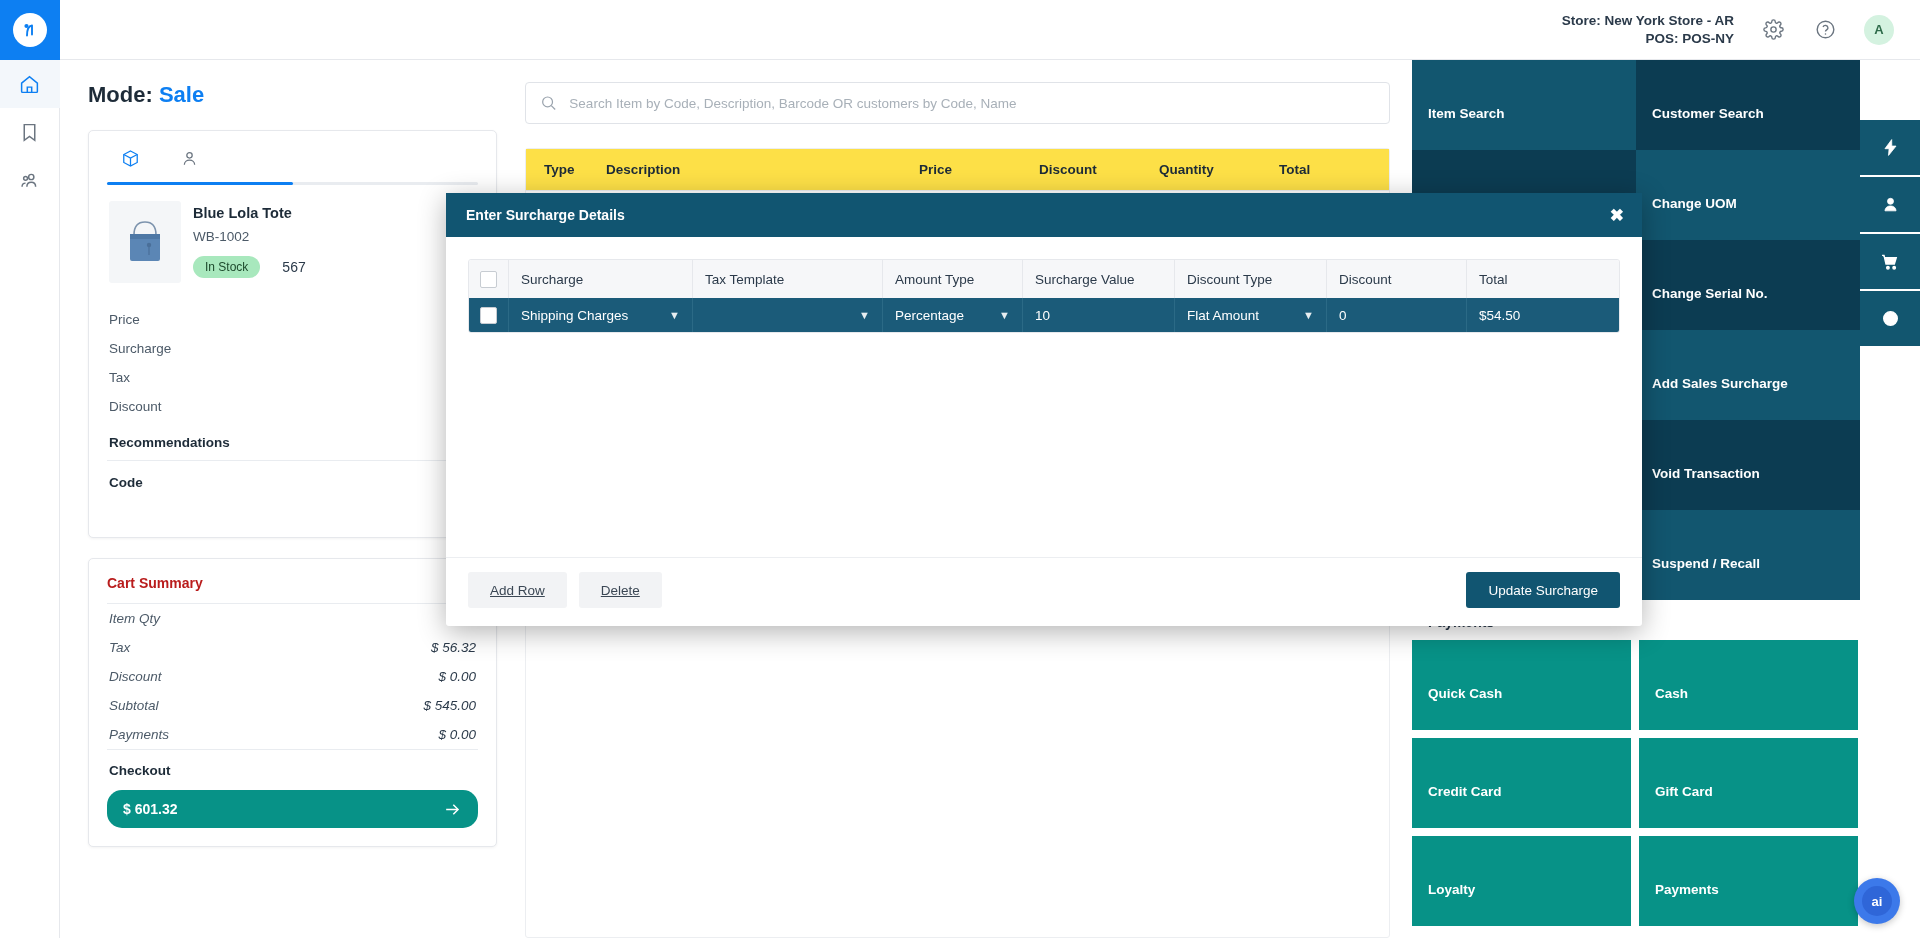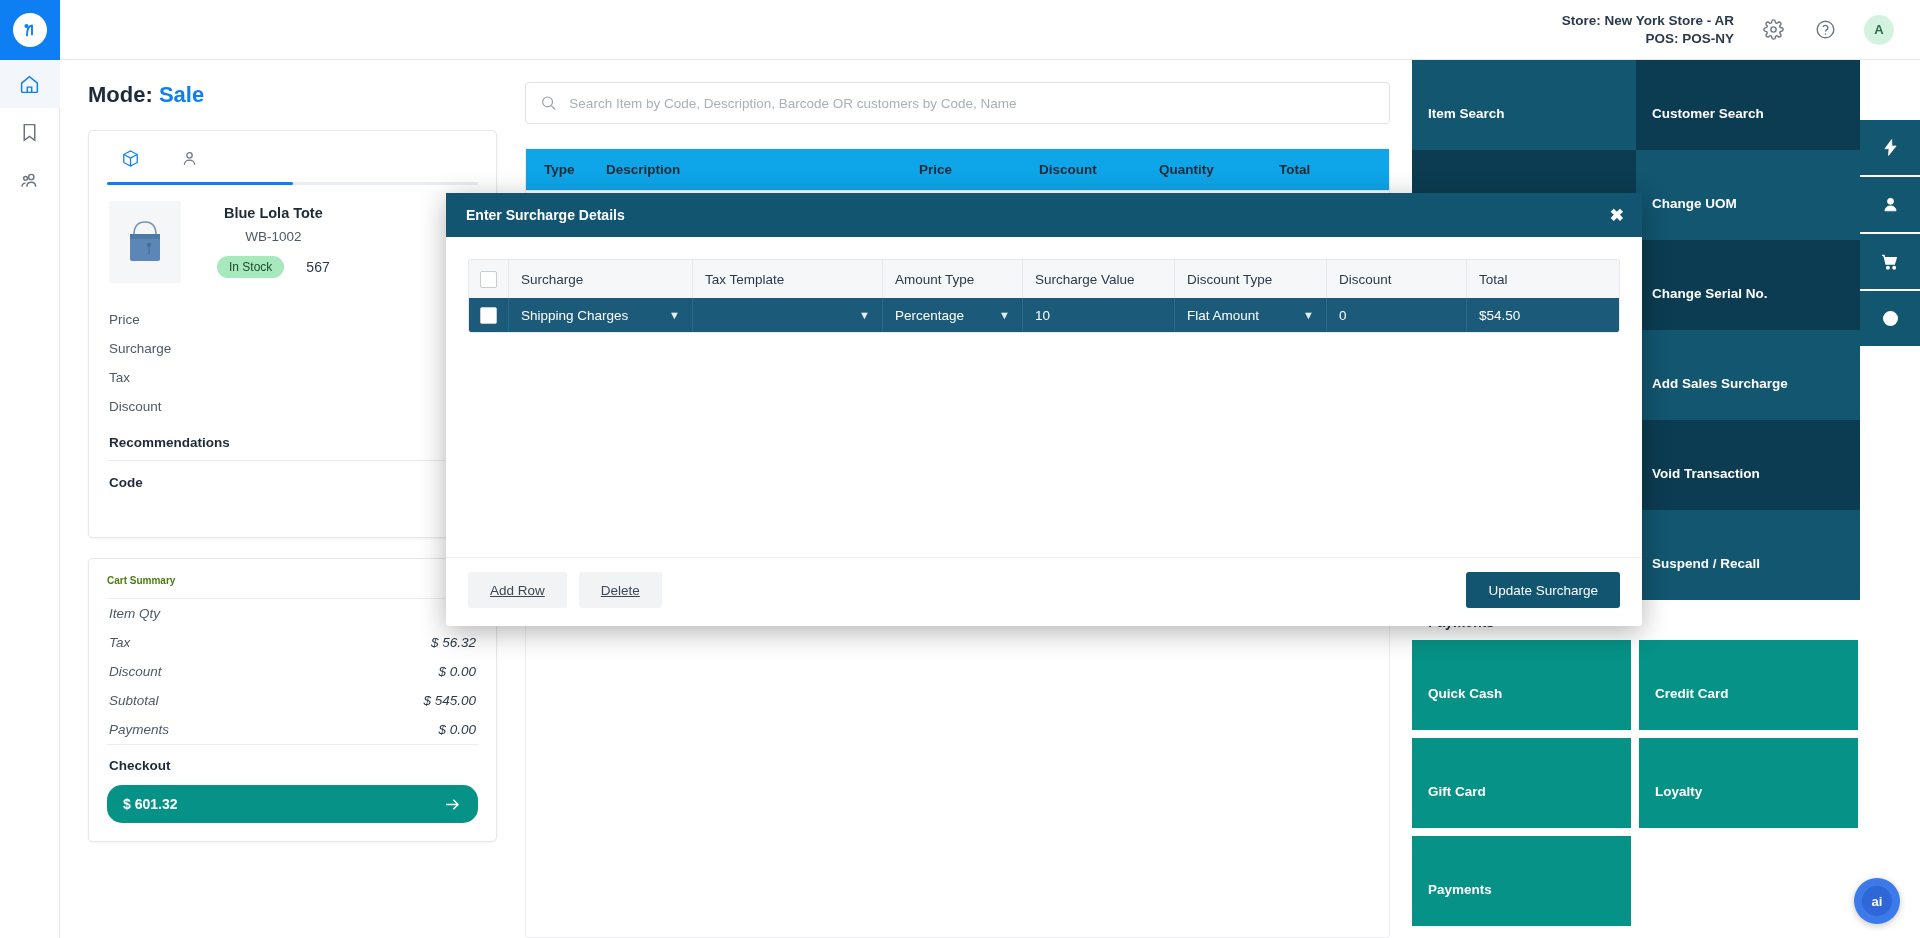--- a/index.html
+++ b/index.html
@@ -69,21 +69,21 @@
     box-shadow: 0 1px 3px rgba(0,0,0,.05);
   }
   .prod-card { height: 408px; padding: 14px 18px 0 18px; margin-bottom: 20px; position: relative; }
   .prod-tabs { display: flex; gap: 40px; padding: 4px 14px 0 14px; }
   .ptab { padding-bottom: 10px; cursor: pointer; }
   .ptab svg { stroke: #6b7580; fill: none; stroke-width: 1.6; }
   .ptab.active svg { stroke: #0d7ff2; }
   .tab-underline { height: 3px; background: #e9ecf0; border-radius: 2px; margin: 0 0 16px 0; position: relative; }
   .tab-underline::after { content:""; position: absolute; left:0; top:0; width: 50%; height: 3px; background: #0d7ff2; border-radius: 2px; }
 
-  .prod-main { display: flex; gap: 36px; padding: 0 2px; text-align: center; }
+  .prod-main { display: flex; gap: 12px; padding: 0 2px; }
   .prod-img {
     width: 72px; height: 82px; background: #f4f6f8; border-radius: 3px;
     display: flex; align-items: center; justify-content: center;
   }
   .prod-meta { padding-top: 4px; }
   .prod-name { font-size: 14.5px; font-weight: bold; color: #1d2b38; margin-bottom: 8px; }
   .prod-sku { font-size: 13.5px; color: #4c5a68; margin-bottom: 12px; }
   .stock-row { display: flex; align-items: center; gap: 22px; }
   .badge-stock {
     background: #a8e8bd; color: #1d4a2c; font-size: 12px;
@@ -96,21 +96,21 @@
     display: flex; justify-content: space-between;
     font-size: 13.5px; color: #4c5a68; padding: 7px 2px;
   }
   .sect-head {
     font-size: 13.5px; font-weight: bold; color: #1d2b38;
     padding: 14px 2px 10px 2px;
   }
   .divider { height: 1px; background: #e9ecf0; }
 
   .cart-card { padding: 16px 18px 18px 18px; }
-  .cart-title { font-size: 10px; font-weight: bold; color: #4d7c0f; margin-bottom: 12px; }
+  .cart-title { font-size: 14px; font-weight: bold; color: #b91c1c; margin-bottom: 12px; }
   .cart-row {
     display: flex; justify-content: space-between;
     font-size: 13.5px; color: #4c5a68; padding: 7px 2px; font-style: italic;
   }
   .cart-row .val { color: #2b3a4a; }
   .checkout-lbl { font-size: 13.5px; font-weight: bold; color: #1d2b38; padding: 13px 2px 12px 2px; }
   .checkout-btn {
     background: #079287; color: #fff; height: 38px; border-radius: 15px;
     display: flex; align-items: center; justify-content: space-between;
     padding: 0 16px; font-size: 14px; font-weight: bold; cursor: pointer; border: none; width: 100%;
@@ -123,21 +123,21 @@
     height: 42px; border: 1px solid #e0e3e8; border-radius: 4px; background: #fff;
     display: flex; align-items: center; padding: 0 14px; gap: 12px; margin-bottom: 24px;
   }
   .search-wrap svg { stroke: #9aa3ad; fill: none; stroke-width: 1.7; }
   .search-input {
     border: none; outline: none; font-size: 13.5px; color: #3b4754;
     width: 100%; background: transparent; font-family: "Liberation Sans", sans-serif;
   }
   .search-input::placeholder { color: #a8b0b8; }
   .item-table { border: 1px solid #eceef1; border-radius: 3px; background:#fff; flex: 1; }
-  .it-head { display: flex; background: #0ea5e9; height: 42px; align-items: center; border-bottom: 1px solid #eceef1; }
+  .it-head { display: flex; background: #fde047; height: 42px; align-items: center; border-bottom: 1px solid #eceef1; }
   .it-head div { font-size: 13.5px; font-weight: bold; color: #1d2b38; }
   .th-type  { width: 80px; padding-left: 18px; }
   .th-desc  { flex: 1; }
   .th-price { width: 120px; }
   .th-disc  { width: 120px; }
   .th-qty   { width: 120px; }
   .th-total { width: 110px; }
 
   
   .col-actions { width: 448px; flex: 0 0 448px; display: flex; flex-direction: column; }
@@ -429,20 +429,21 @@
           <button class="act-btn act-dark">Add Discount</button>
           <button class="act-btn act-mid">Add Sales Surcharge</button>
           <button class="act-btn act-mid">Hold Item</button>
           <button class="act-btn act-dark">Void Transaction</button>
           <button class="act-btn act-dark">Return</button>
           <button class="act-btn act-mid">Suspend / Recall</button>
         </div>
         <div class="pay-label">Payments</div>
         <div class="pay-grid">
           <button class="pay-btn">Quick Cash</button>
+          <button class="pay-btn">Cash</button>
           <button class="pay-btn">Credit Card</button>
           <button class="pay-btn">Gift Card</button>
           <button class="pay-btn">Loyalty</button>
           <button class="pay-btn">Payments</button>
         </div>
       </div>
 
       <div class="right-rail">
         <div class="rr-btn">
           <svg width="19" height="19" viewBox="0 0 24 24" stroke="none">

